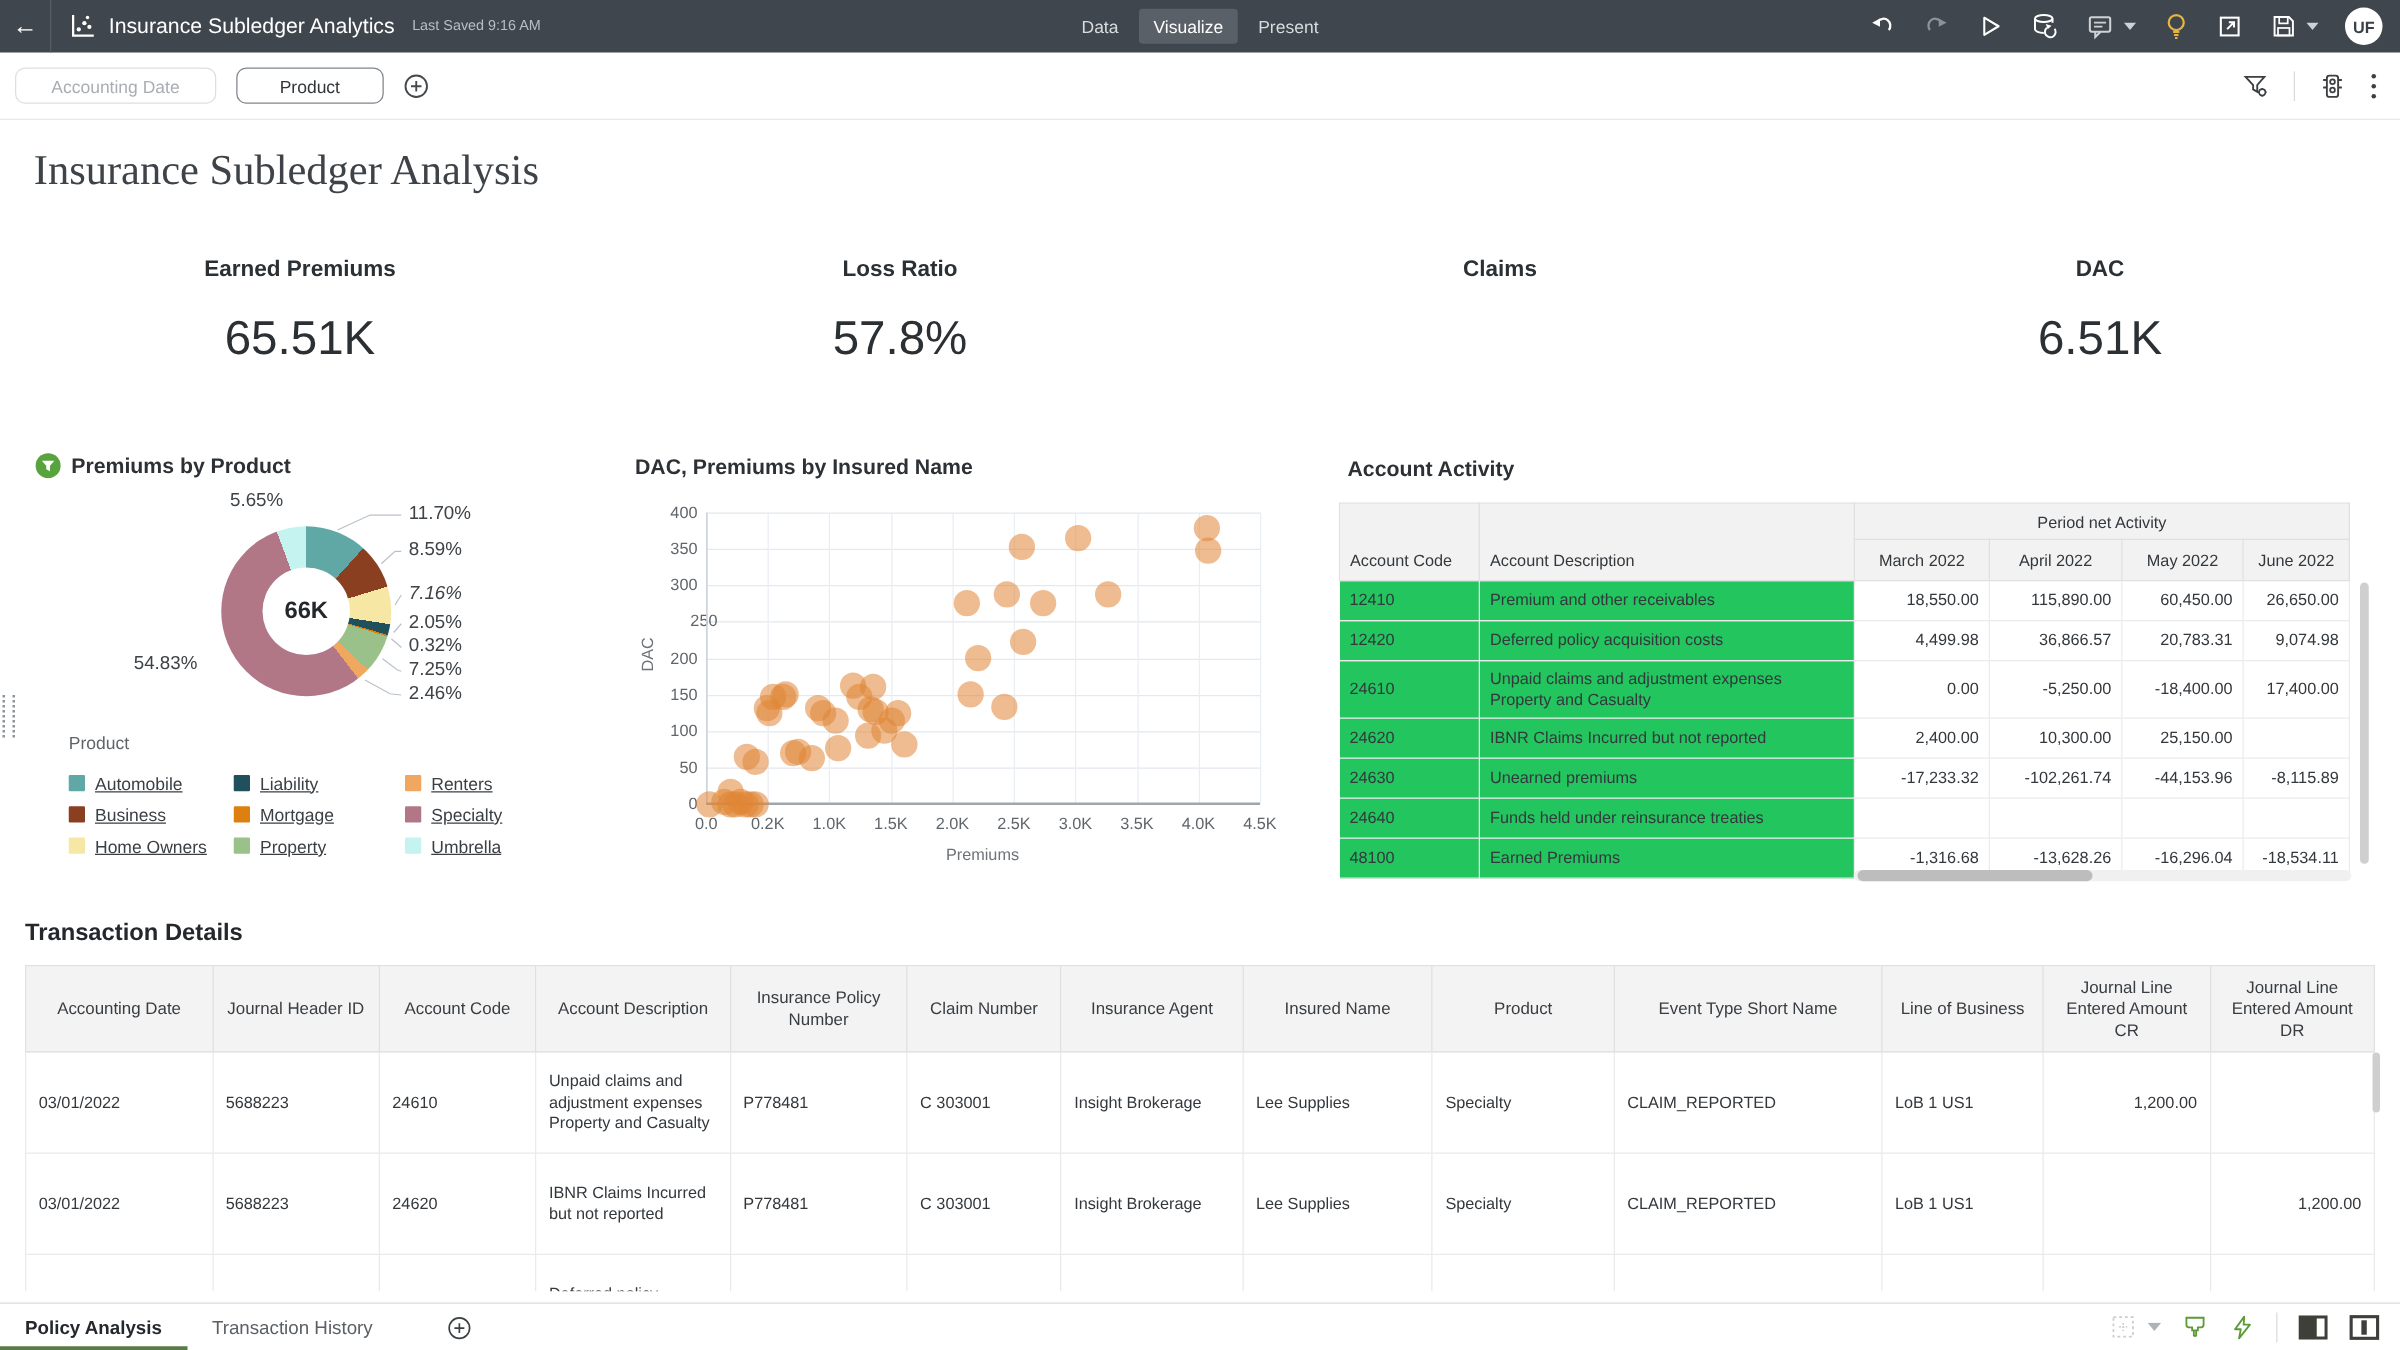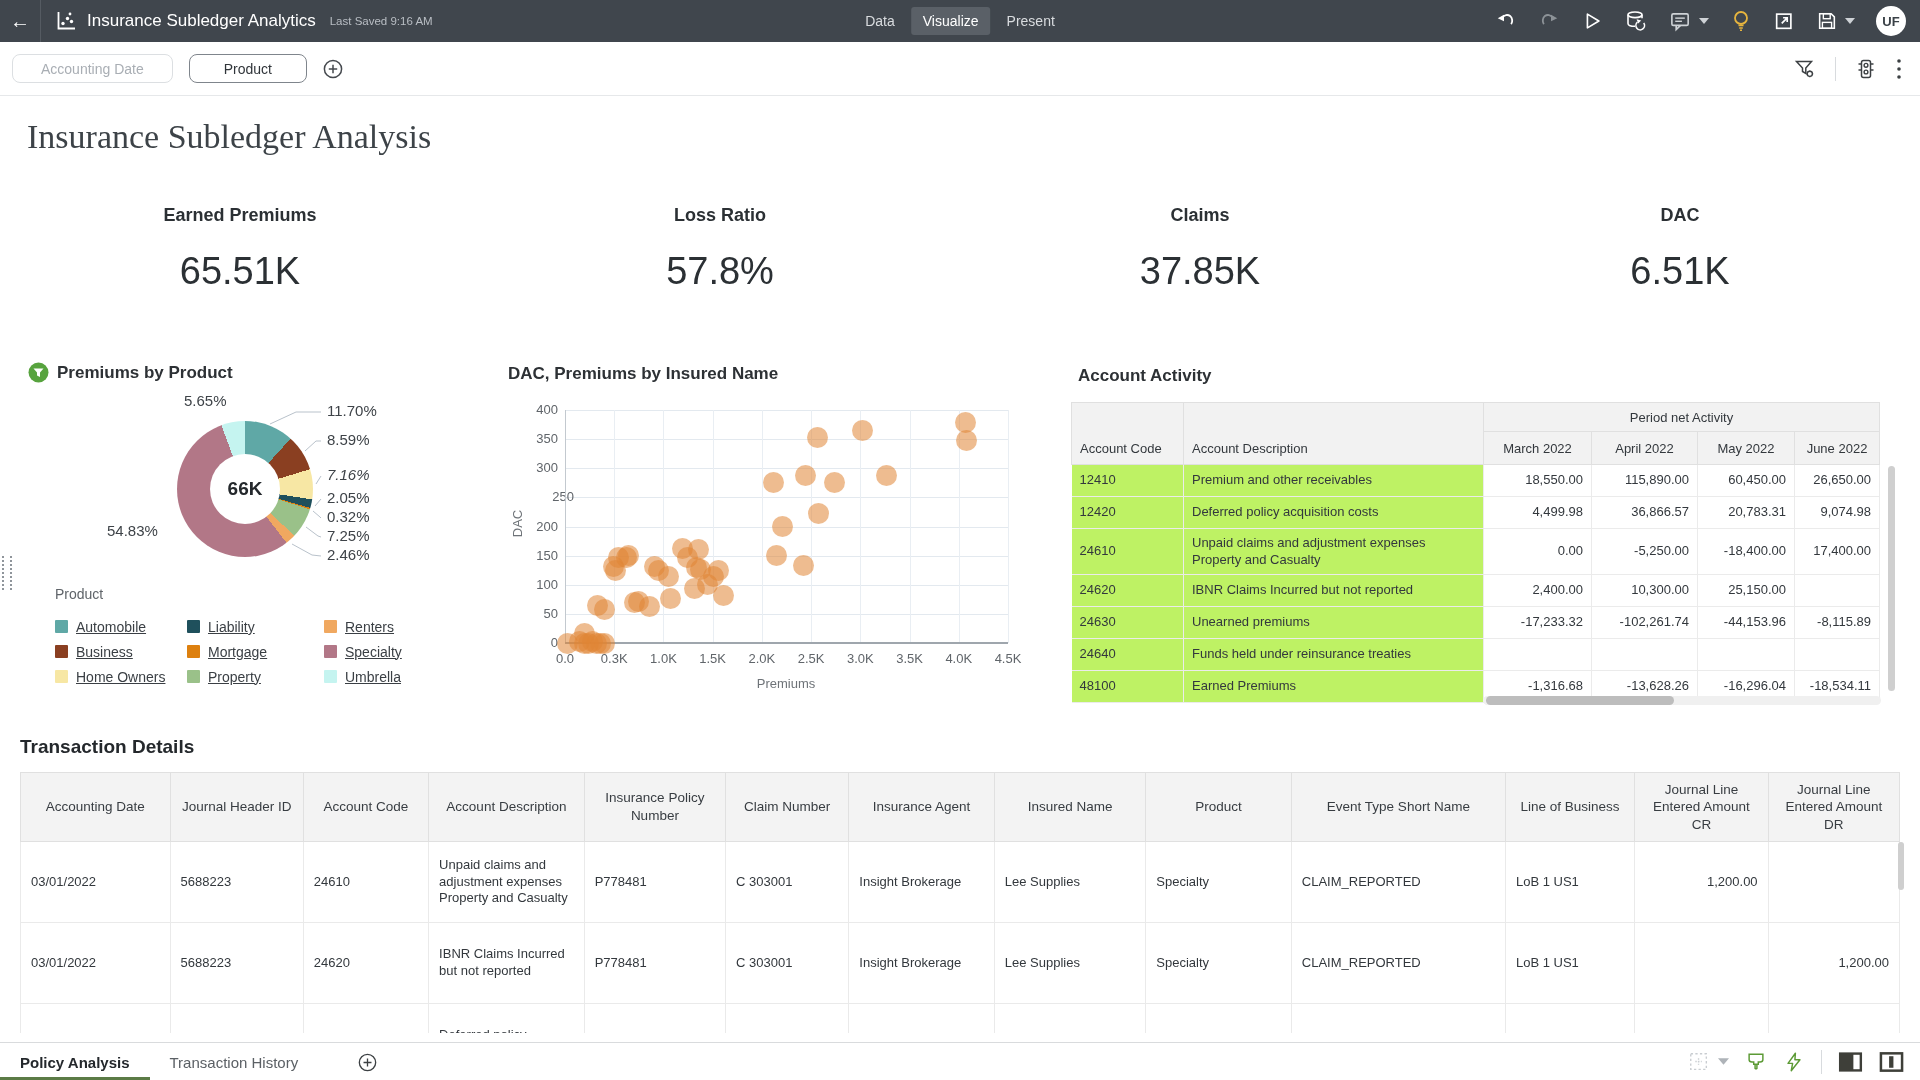--- a/index.html
+++ b/index.html
@@ -75,21 +75,21 @@
 
   
   .aa-panel{position:absolute;left:1071px;top:358px;width:826px;height:354px;overflow:hidden;}
   .aa-title{position:absolute;left:7px;top:8px;}
   .aa-table{position:absolute;left:0;top:44px;border-collapse:collapse;table-layout:fixed;width:808px;}
   .aa-table th{background:#f2f2f2;font-weight:normal;font-size:13px;color:#33383d;
                border:1px solid #e0e0e0;padding:3px 8px;}
   .aa-table th.rs{vertical-align:bottom;text-align:left;padding-bottom:8px;}
   .aa-table td{font-size:13px;color:#33383d;border-right:1px solid #ebebeb;
                border-bottom:1px solid #ebebeb;padding:4px 8px;line-height:1.25;}
-  .aa-table td.key{background:#bef264;}
+  .aa-table td.key{background:#22c55e;}
   .aa-table td.num{text-align:right;background:#fff;}
   .sb-v{position:absolute;width:7px;background:#cfcfcf;border-radius:4px;}
   .sb-h-track{position:absolute;height:9px;background:#f0f0f0;border-radius:5px;}
   .sb-h{position:absolute;height:9px;background:#bdbdbd;border-radius:5px;}
 
   
   .tx-title{position:absolute;left:20px;top:736px;font-size:19px;font-weight:bold;color:#24282c;}
   .tx-panel{position:absolute;left:20px;top:772px;width:1886px;height:261px;overflow:hidden;}
   .tx-table{border-collapse:collapse;table-layout:fixed;width:1880px;}
   .tx-table th{background:#f3f3f3;font-weight:normal;font-size:13.5px;color:#383d42;
@@ -247,21 +247,20 @@
   <div class="kpi">
     <div class="kpi-label">Earned Premiums</div>
     <div class="kpi-value">65.51K</div>
   </div>
   <div class="kpi">
     <div class="kpi-label">Loss Ratio</div>
     <div class="kpi-value">57.8%</div>
   </div>
   <div class="kpi">
     <div class="kpi-label">Claims</div>
-    <div class="kpi-value">37.85K</div>
   </div>
   <div class="kpi">
     <div class="kpi-label">DAC</div>
     <div class="kpi-value">6.51K</div>
   </div>
 </div>
 
 <div class="donut-panel">
   <div class="donut-head">
     <span>
@@ -355,21 +354,21 @@
       <div class="ytick" style="left: 36px; top: 131.375px;">250</div>
       <div class="gl-h" style="left: 65px; width: 443px; top: 110.25px;"></div>
       <div class="ytick" style="left: 20px; top: 102.25px;">300</div>
       <div class="gl-h" style="left: 65px; width: 443px; top: 81.125px;"></div>
       <div class="ytick" style="left: 20px; top: 73.125px;">350</div>
       <div class="gl-h" style="left: 65px; width: 443px; top: 52px;"></div>
       <div class="ytick" style="left: 20px; top: 44px;">400</div>
       <div class="gl-v" style="top: 52px; height: 233px; left: 65px;"></div>
       <div class="xtick" style="left: 43px; top: 293px;">0.0</div>
       <div class="gl-v" style="top: 52px; height: 233px; left: 114.222px;"></div>
-      <div class="xtick" style="left: 92.2222px; top: 293px;">0.3K</div>
+      <div class="xtick" style="left: 92.2222px; top: 293px;">0.2K</div>
       <div class="gl-v" style="top: 52px; height: 233px; left: 163.444px;"></div>
       <div class="xtick" style="left: 141.444px; top: 293px;">1.0K</div>
       <div class="gl-v" style="top: 52px; height: 233px; left: 212.667px;"></div>
       <div class="xtick" style="left: 190.667px; top: 293px;">1.5K</div>
       <div class="gl-v" style="top: 52px; height: 233px; left: 261.889px;"></div>
       <div class="xtick" style="left: 239.889px; top: 293px;">2.0K</div>
       <div class="gl-v" style="top: 52px; height: 233px; left: 311.111px;"></div>
       <div class="xtick" style="left: 289.111px; top: 293px;">2.5K</div>
       <div class="gl-v" style="top: 52px; height: 233px; left: 360.333px;"></div>
       <div class="xtick" style="left: 338.333px; top: 293px;">3.0K</div>

